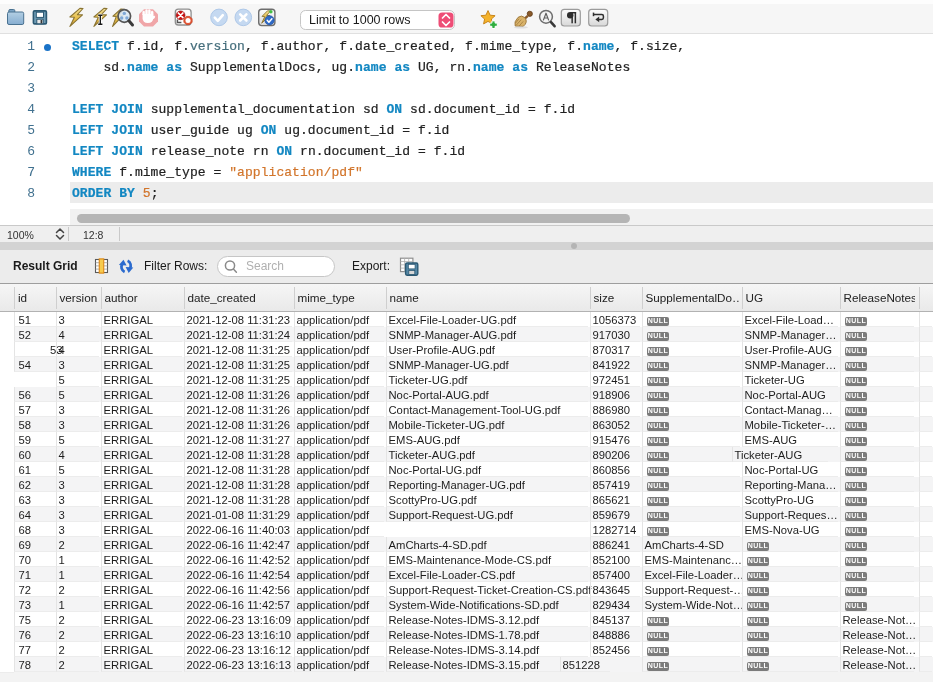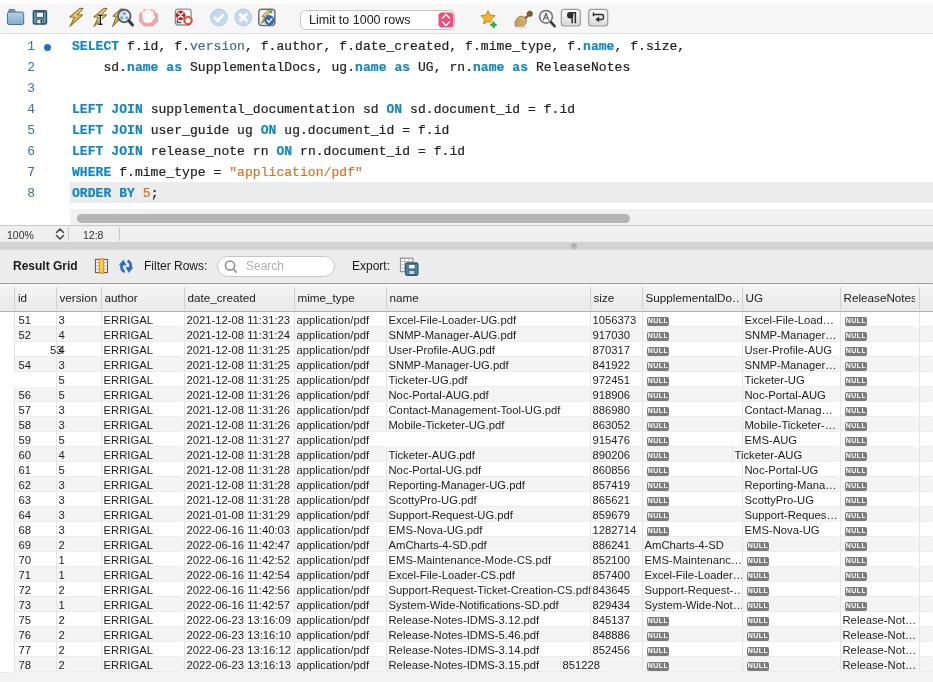--- a/index.html
+++ b/index.html
@@ -341,20 +341,21 @@
       <div class="c" style="left:840px;width:71px;"><span class="nullb"><span>NULL</span></span></div>
       <div class="c" style="left:918.5px;width:11px;"></div>
     </div>
 <div class="row odd" style="top:148.5px;">
       <div class="gut"></div>
       <div class="c first" style="left:14px;width:37px;">59</div>
       <div class="c" style="left:56px;width:40px;">5</div>
       <div class="c" style="left:101px;width:78px;">ERRIGAL</div>
       <div class="c" style="left:184px;width:105px;">2021-12-08 11:31:27</div>
       <div class="c" style="left:294px;width:87px;">application/pdf</div>
+      <div class="c" style="left:386px;width:199px;">EMS-AUG.pdf</div>
       <div class="c" style="left:590px;width:47px;">915476</div>
       <div class="c" style="left:642px;width:95px;"><span class="nullb"><span>NULL</span></span></div>
       <div class="c" style="left:742px;width:93px;">EMS-AUG</div>
       <div class="c" style="left:840px;width:71px;"><span class="nullb"><span>NULL</span></span></div>
       <div class="c" style="left:918.5px;width:11px;"></div>
     </div>
 <div class="row even" style="top:163.5px;">
       <div class="gut"></div>
       <div class="c first" style="left:14px;width:37px;">60</div>
       <div class="c" style="left:56px;width:40px;">4</div>
@@ -424,21 +425,20 @@
       <div class="c" style="left:840px;width:71px;"><span class="nullb"><span>NULL</span></span></div>
       <div class="c" style="left:918.5px;width:11px;"></div>
     </div>
 <div class="row odd" style="top:238.5px;">
       <div class="gut"></div>
       <div class="c first" style="left:14px;width:37px;">68</div>
       <div class="c" style="left:56px;width:40px;">3</div>
       <div class="c" style="left:101px;width:78px;">ERRIGAL</div>
       <div class="c" style="left:184px;width:105px;">2022-06-16 11:40:03</div>
       <div class="c" style="left:294px;width:87px;">application/pdf</div>
-      <div class="c" style="left:386px;width:199px;">EMS-Nova-UG.pdf</div>
       <div class="c" style="left:590px;width:47px;">1282714</div>
       <div class="c" style="left:642px;width:95px;"><span class="nullb"><span>NULL</span></span></div>
       <div class="c" style="left:742px;width:93px;">EMS-Nova-UG</div>
       <div class="c" style="left:840px;width:71px;"><span class="nullb"><span>NULL</span></span></div>
       <div class="c" style="left:918.5px;width:11px;"></div>
     </div>
 <div class="row even" style="top:253.5px;">
       <div class="gut"></div>
       <div class="c first" style="left:14px;width:37px;">69</div>
       <div class="c" style="left:56px;width:40px;">2</div>
@@ -522,21 +522,21 @@
       <div class="c" style="left:840px;width:71px;">Release-Not…</div>
       <div class="c" style="left:918.5px;width:11px;"></div>
     </div>
 <div class="row even" style="top:343.5px;">
       <div class="gut"></div>
       <div class="c first" style="left:14px;width:37px;">76</div>
       <div class="c" style="left:56px;width:40px;">2</div>
       <div class="c" style="left:101px;width:78px;">ERRIGAL</div>
       <div class="c" style="left:184px;width:105px;">2022-06-23 13:16:10</div>
       <div class="c" style="left:294px;width:87px;">application/pdf</div>
-      <div class="c" style="left:386px;width:199px;">Release-Notes-IDMS-5.46.pdf</div>
+      <div class="c" style="left:386px;width:199px;">Release-Notes-IDMS-1.78.pdf</div>
       <div class="c" style="left:590px;width:47px;">848886</div>
       <div class="c" style="left:642px;width:95px;"><span class="nullb"><span>NULL</span></span></div>
       <div class="c" style="left:742px;width:93px;"><span class="nullb"><span>NULL</span></span></div>
       <div class="c" style="left:840px;width:71px;">Release-Not…</div>
       <div class="c" style="left:918.5px;width:11px;"></div>
     </div>
 <div class="row odd" style="top:358.5px;">
       <div class="gut"></div>
       <div class="c first" style="left:14px;width:37px;">77</div>
       <div class="c" style="left:56px;width:40px;">2</div>

